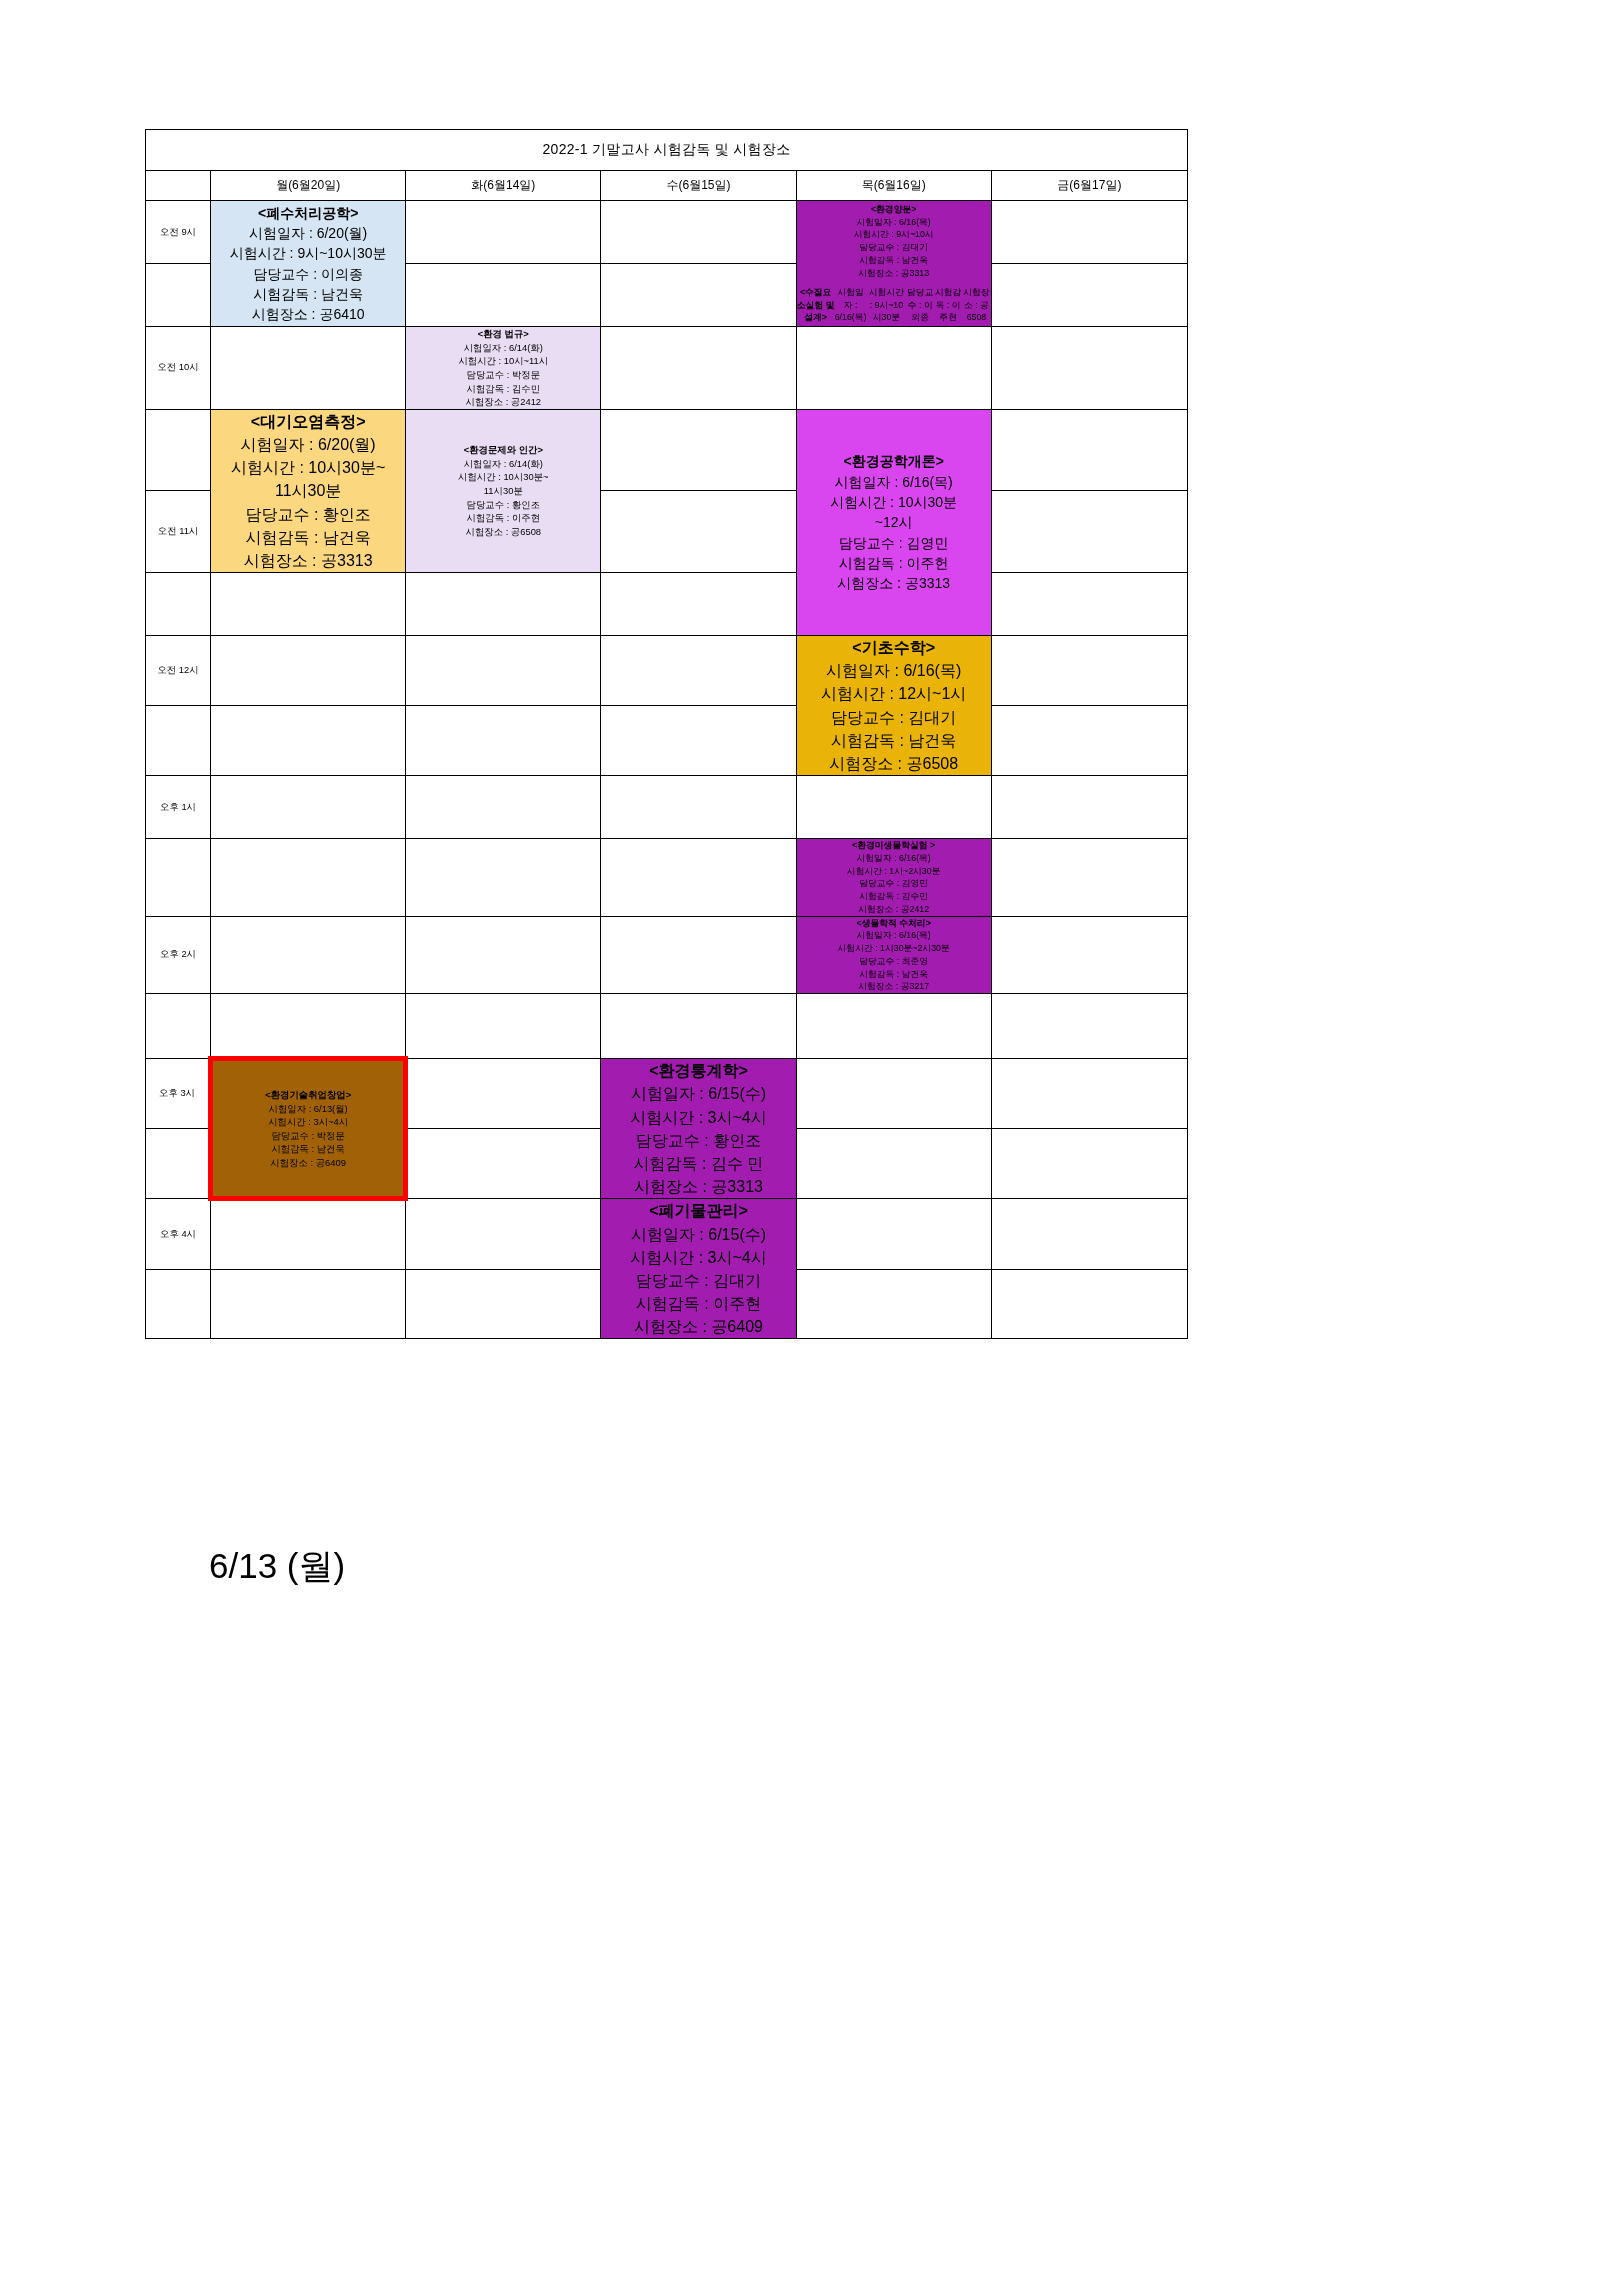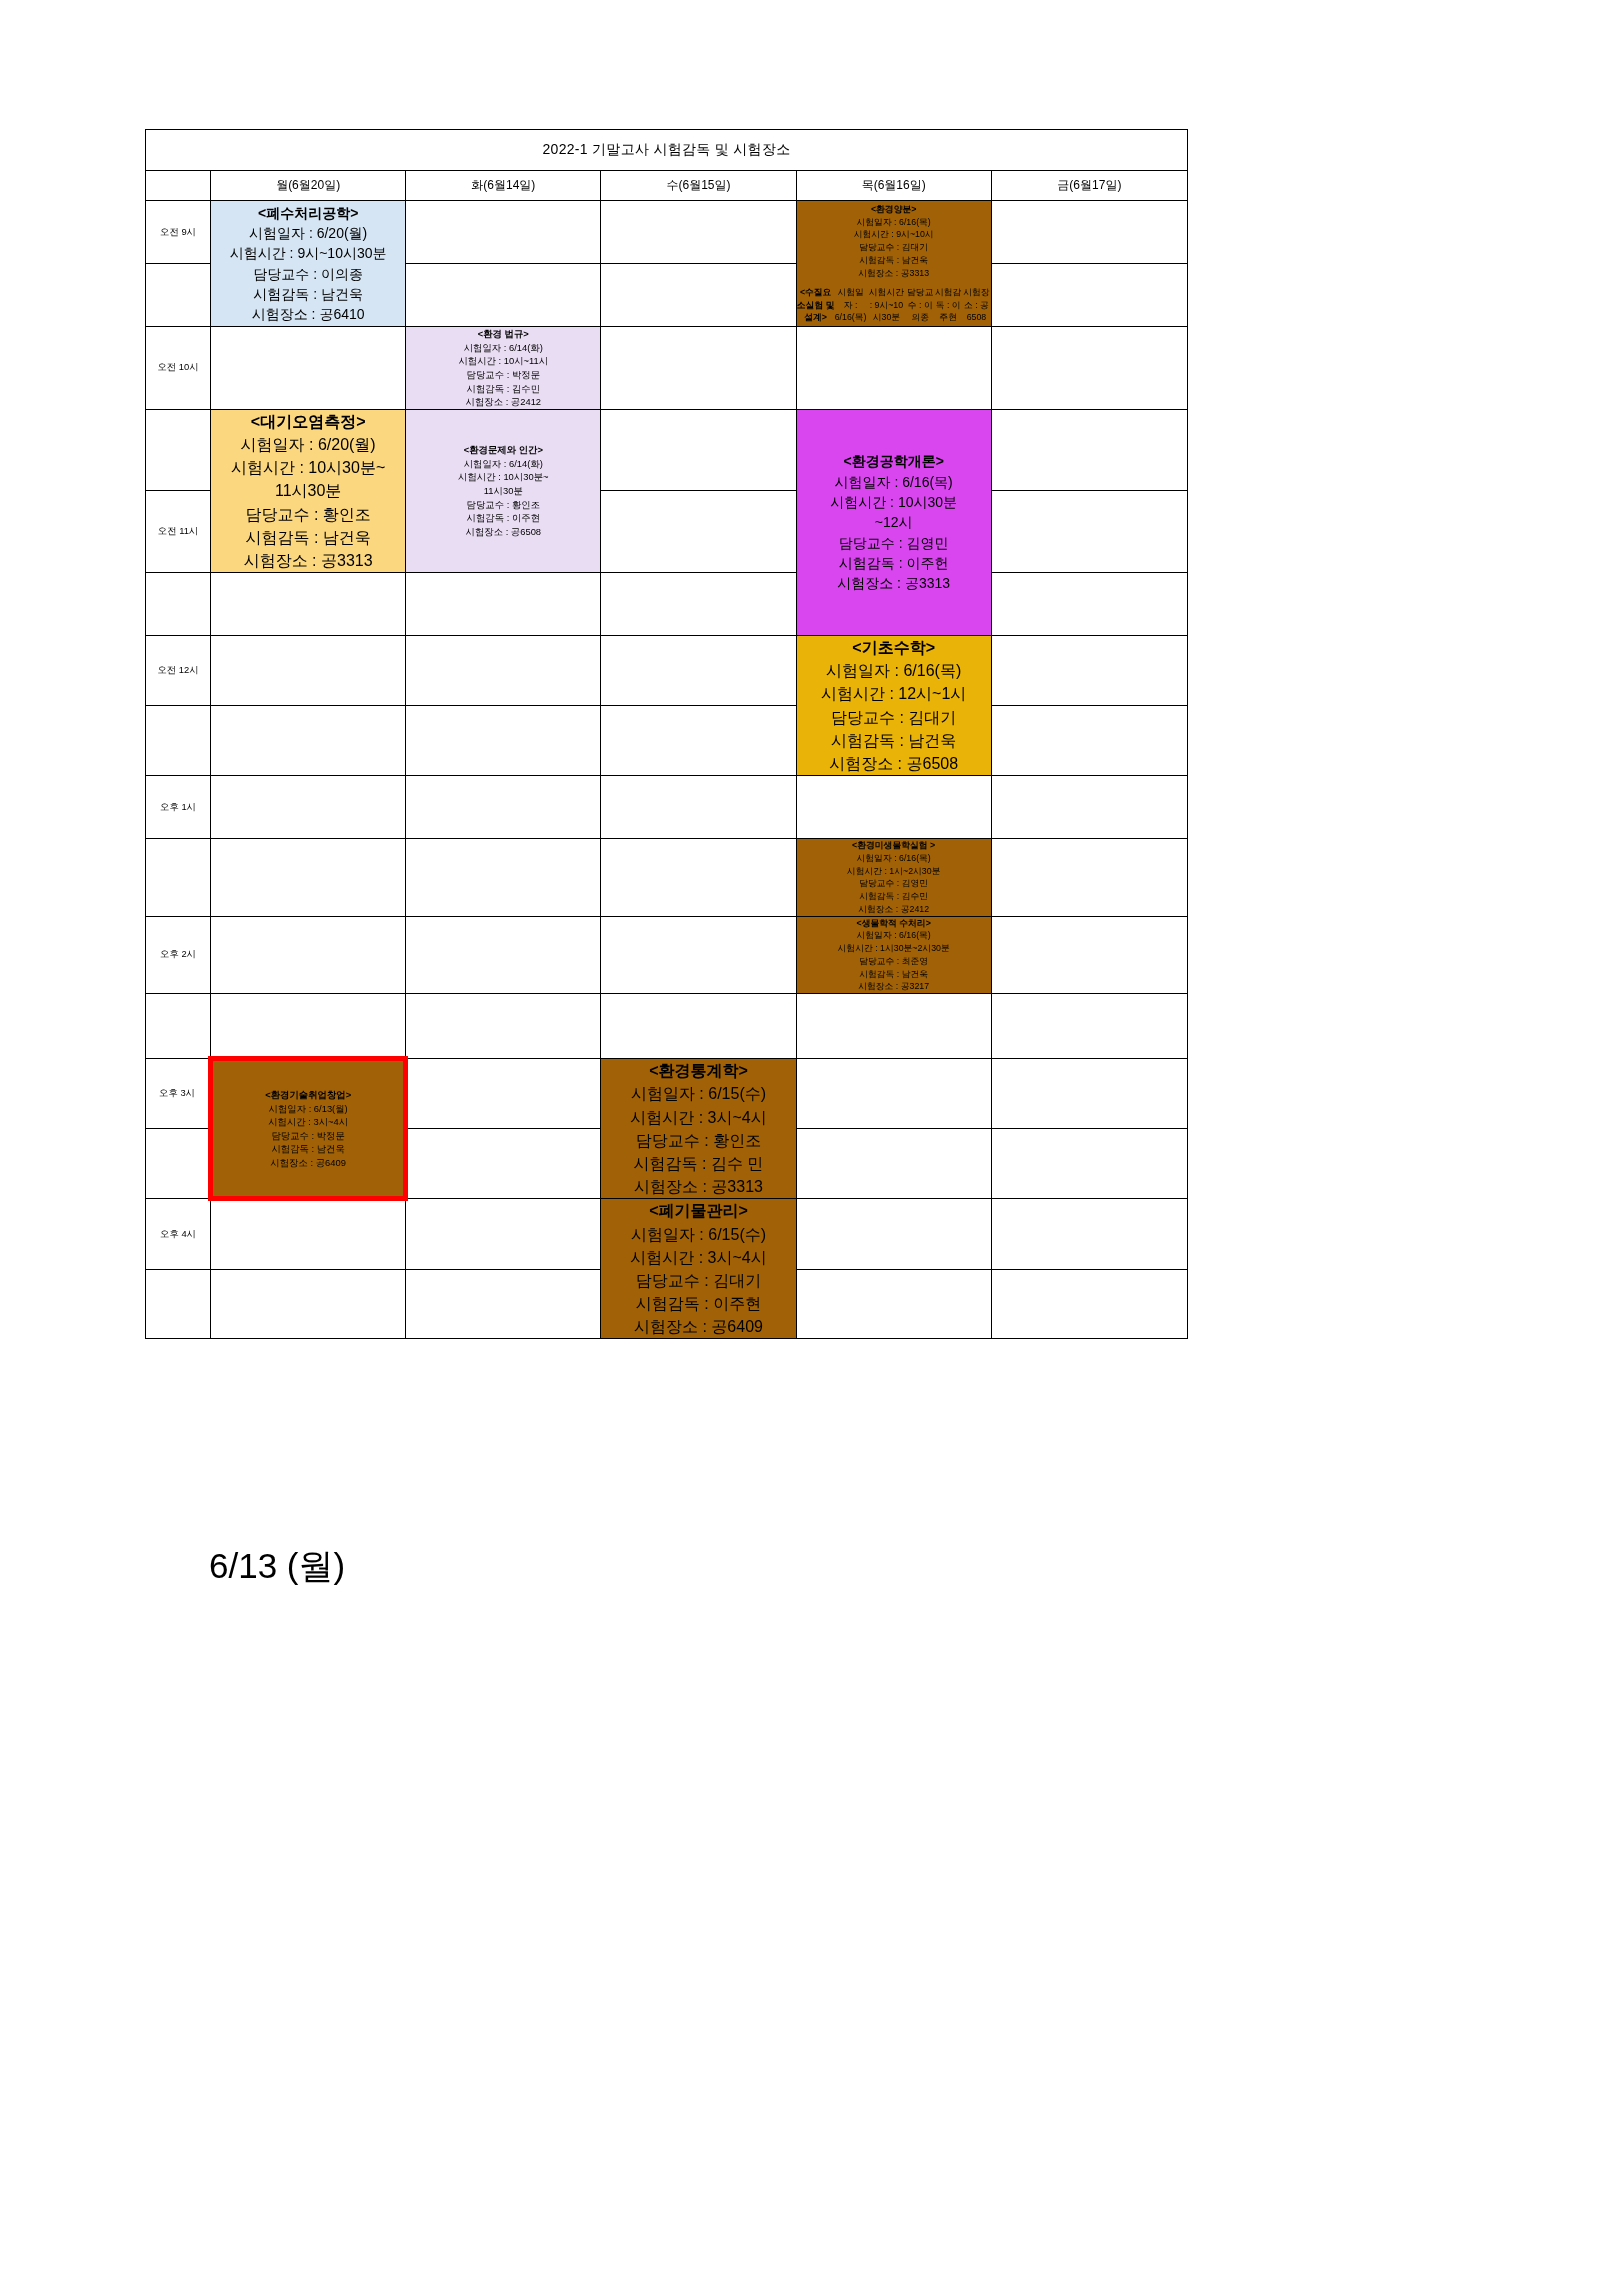--- a/index.html
+++ b/index.html
@@ -72,21 +72,21 @@
   .fs-md { font-size: 16px; }
   .fs-sm { font-size: 9.4px; }
   .fs-xs { font-size: 8.8px; }
 
   
   .fill-blue   { background: #d6e5f3; }
   .fill-yellow { background: #fbd77f; }
   .fill-purple { background: #e9ddf3; }
   .fill-peach  { background: #d946ef; }
   .fill-green  { background: #eab308; }
-  .fill-gray   { background: #a16207; }
+  .fill-gray   { background: #a21caf; }
   .fill-pink   { background: #a16207; }
 
   .redbox {
     border: 5px solid #ff0000 !important;
   }
 
   .bigdate {
     position: absolute;
     left: 201px;
     top: 1548px;

